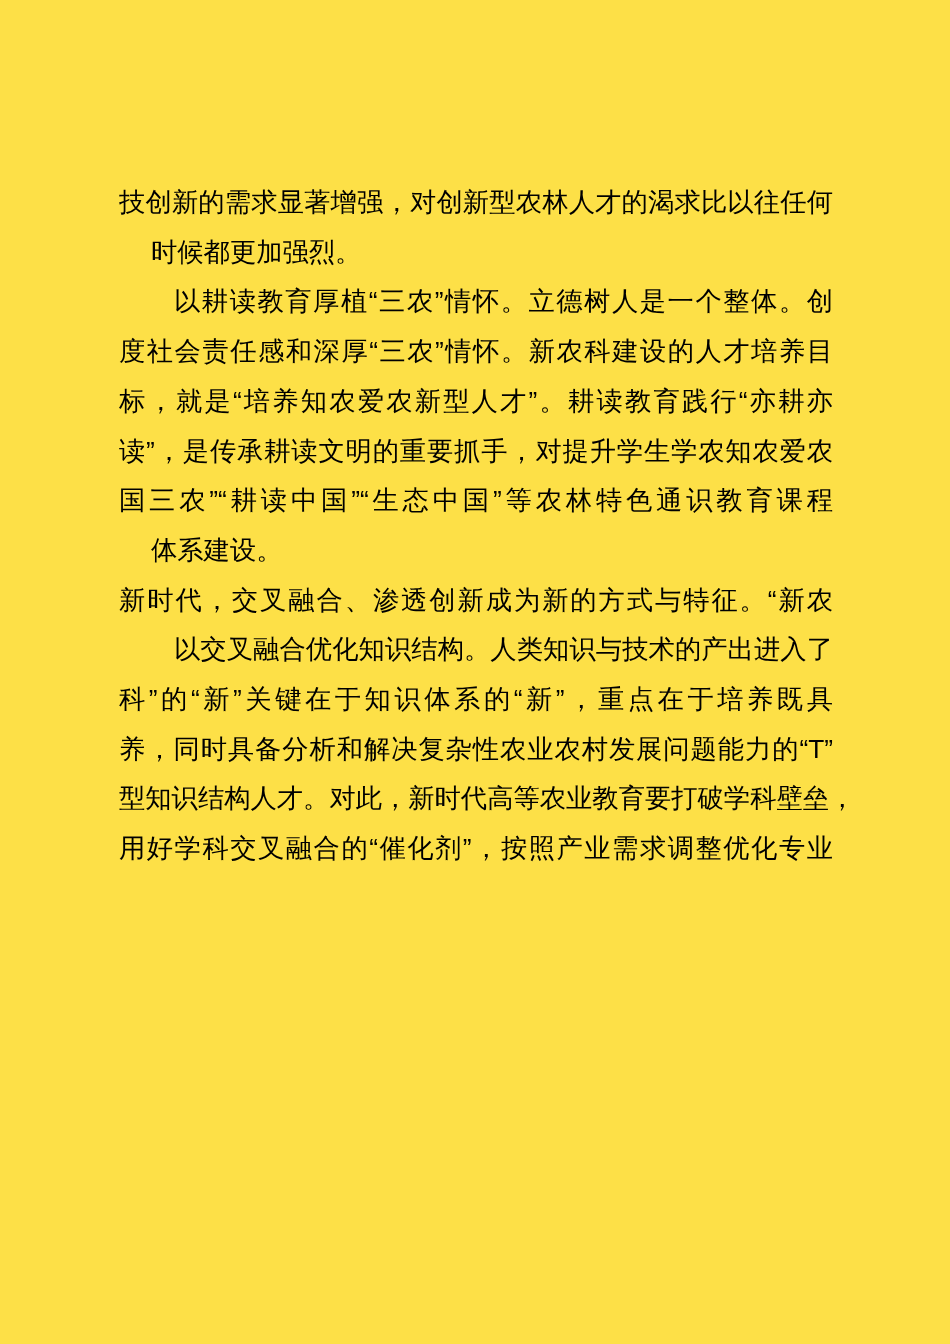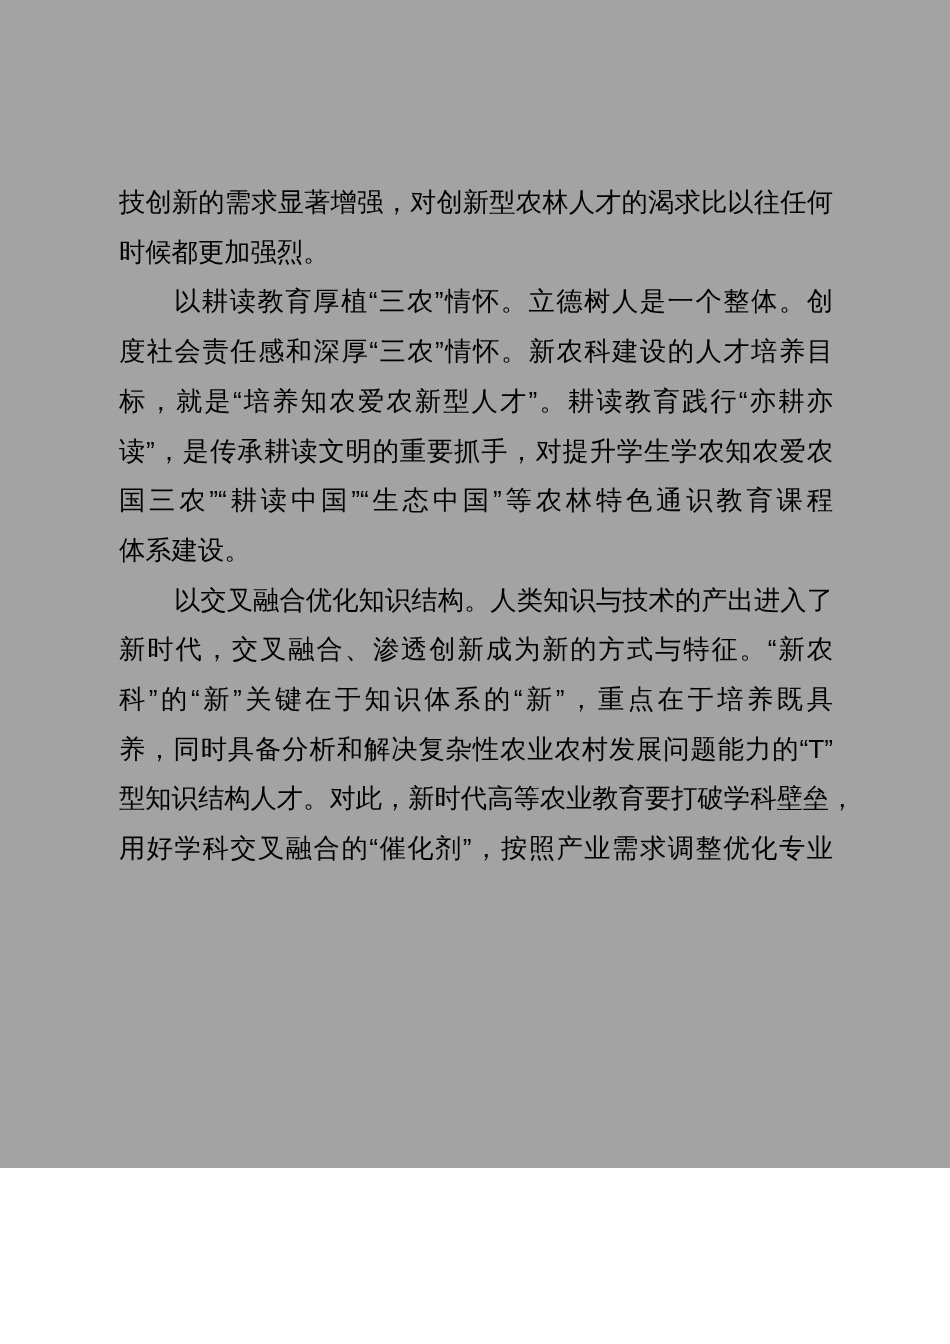--- a/index.html
+++ b/index.html
@@ -3,22 +3,22 @@
 <meta charset="utf-8">
 <style>
   html, body {
     margin: 0;
     padding: 0;
     background: #ffffff;
   }
   .page {
     position: relative;
     width: 950px;
-    height: 1168px;
-    background: #a3a3a3;
+    height: 1344px;
+    background: #fde047;
     overflow: hidden;
     font-family: "Liberation Sans", "DejaVu Sans", sans-serif;
     color: #000000;
   }
   .text-block {
     position: absolute;
     left: 119px;
     top: 178px;
     width: 714px;
     font-size: 26.3px;
@@ -30,20 +30,21 @@
     padding: 0;
   }
   .line {
     text-align: justify;
     text-align-last: justify;
     white-space: nowrap;
     overflow: visible;
   }
   .line.end {
     text-align-last: left;
+    margin-left: 32px;
   }
   .line.indent {
     text-indent: 55px;
   }
 </style>
 </head>
 <body>
 
 <div class="page">
   <div class="text-block">
@@ -56,22 +57,22 @@
     <div class="para">
       <div class="line indent">以耕读教育厚植“三农”情怀。立德树人是一个整体。创</div>
       <div class="line">度社会责任感和深厚“三农”情怀。新农科建设的人才培养目</div>
       <div class="line">标，就是“培养知农爱农新型人才”。耕读教育践行“亦耕亦</div>
       <div class="line">读”，是传承耕读文明的重要抓手，对提升学生学农知农爱农</div>
       <div class="line">国三农”“耕读中国”“生态中国”等农林特色通识教育课程</div>
       <div class="line end">体系建设。</div>
     </div>
 
     <div class="para">
+      <div class="line">新时代，交叉融合、渗透创新成为新的方式与特征。“新农</div>
       <div class="line indent">以交叉融合优化知识结构。人类知识与技术的产出进入了</div>
-      <div class="line">新时代，交叉融合、渗透创新成为新的方式与特征。“新农</div>
       <div class="line">科”的“新”关键在于知识体系的“新”，重点在于培养既具</div>
       <div class="line">养，同时具备分析和解决复杂性农业农村发展问题能力的“T”</div>
       <div class="line">型知识结构人才。对此，新时代高等农业教育要打破学科壁垒，</div>
       <div class="line">用好学科交叉融合的“催化剂”，按照产业需求调整优化专业</div>
     </div>
 
   </div>
 </div>
 
 </body></html>

